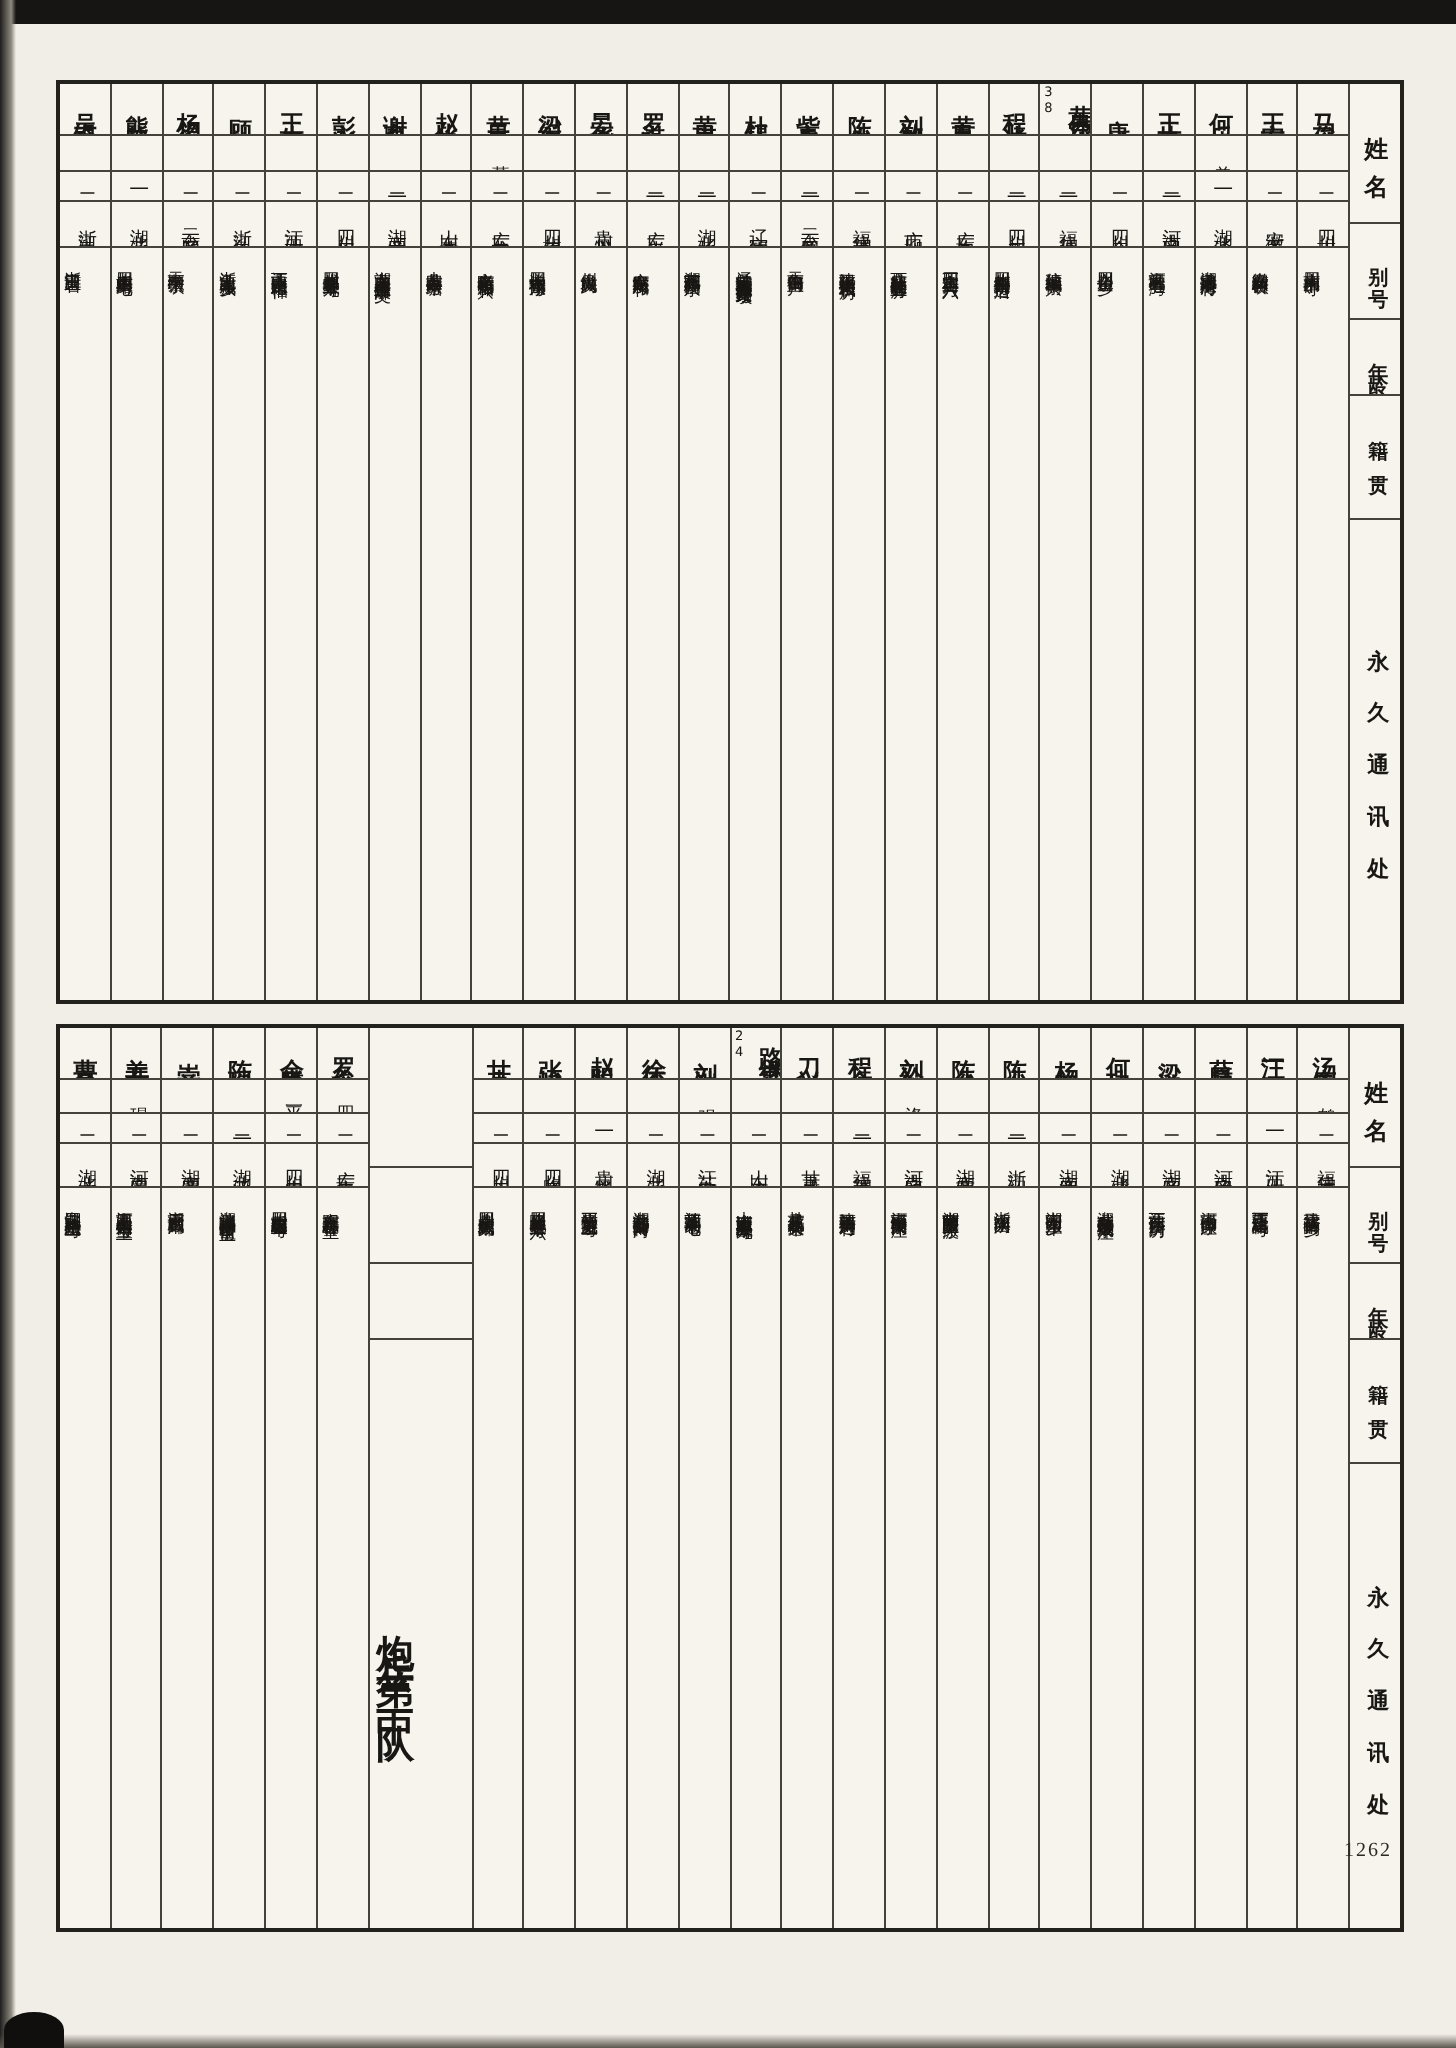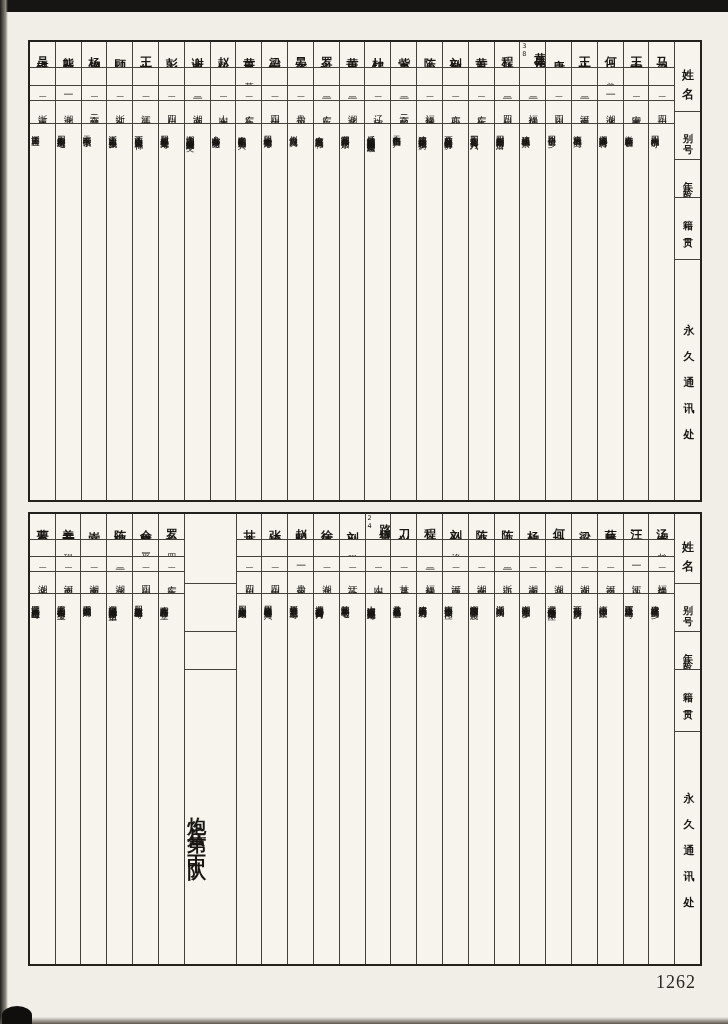--- a/index.html
+++ b/index.html
@@ -46,22 +46,22 @@
 
   .t-hname   { font-size:12px; font-weight:bold; letter-spacing:18px; }
   .t-halias  { font-size:10px; font-weight:bold; letter-spacing:11px; }
   .t-hage    { font-size:10px; font-weight:bold; letter-spacing:6px; }
   .t-horigin { font-size:10px; font-weight:bold; letter-spacing:17px; }
   .t-haddr   { font-size:11px; font-weight:bold; letter-spacing:26px; height:auto; }
   .col.head .c-addr { justify-content:center; padding-top:0; }
 
   .t-unit { font-size:19px; font-weight:bold; letter-spacing:9px; }
 
-  .page-number { position:absolute; top:972px; right:32px;
-                 font-family:"Liberation Serif", serif; font-size:18px; letter-spacing:1px; color:#2a2824; }
+  .page-number { position:absolute; top:920px; right:32px;
+                 font-family:"Liberation Serif", serif; font-size:10px; letter-spacing:1px; color:#2a2824; }
 </style>
 </head>
 <body>
 
 <div class="page">
   <div class="scan-top"></div>
   <div class="scan-left"></div>
   <div class="scan-bottom"></div>
   <div class="scan-blob"></div>
 

